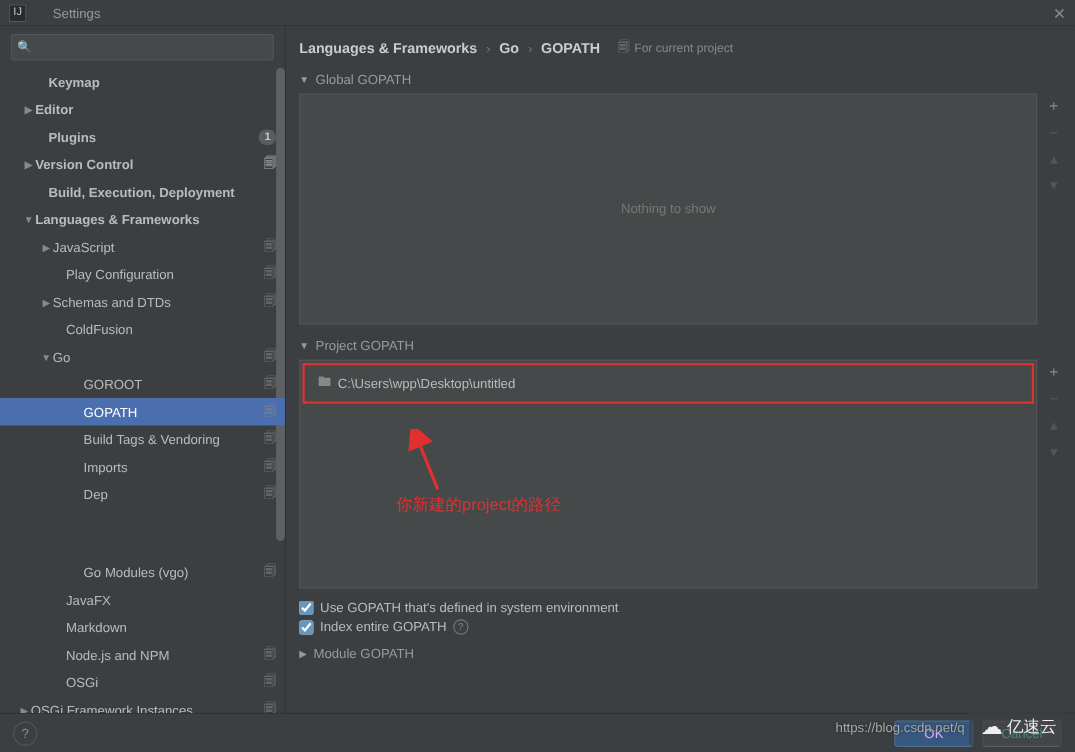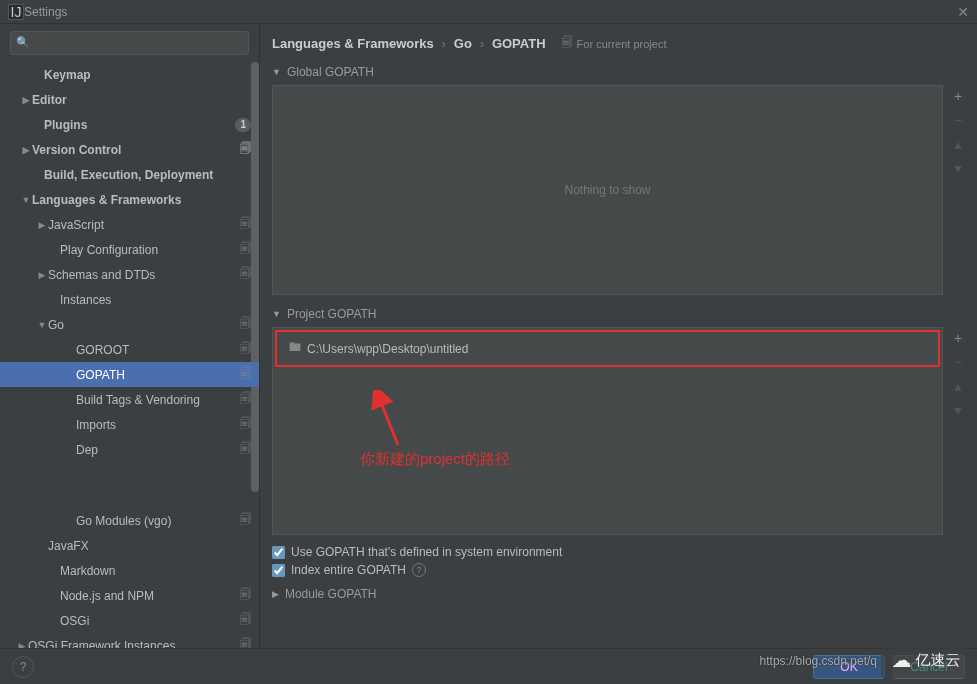--- a/index.html
+++ b/index.html
@@ -1,18 +1,18 @@
 <!DOCTYPE html>
 <html><head>
 <meta charset="utf-8">
 <style>
 * { margin: 0; padding: 0; box-sizing: border-box; font-family: "Segoe UI", Arial, sans-serif; }
 body { background: #3c3f41; color: #bbbbbb; font-size: 12px; width: 977px; height: 684px; overflow: hidden; position: relative; }
 .titlebar { height: 24px; background: #3c3f41; display: flex; align-items: center; padding: 0 8px; border-bottom: 1px solid #323232; }
-.titlebar .ide-icon { width: 16px; height: 16px; background: #2b2b2b; margin-right: 0; display:flex; align-items:center; justify-content:center; color:#ccc; font-size:14px; border:1px solid #555;}
+.titlebar .ide-icon { width: 16px; height: 16px; background: #2b2b2b; margin-right: 24px; display:flex; align-items:center; justify-content:center; color:#ccc; font-size:10px; border:1px solid #555;}
 .titlebar .title { color: #999; font-size: 12px; }
 .titlebar .close { margin-left: auto; color: #888; cursor: pointer; font-size: 14px; }
 .main { display: flex; height: 624px; }
 .sidebar { width: 260px; background: #3c3f41; display: flex; flex-direction: column; border-right: 1px solid #323232; }
 .search-wrap { padding: 7px 10px; }
 .search { width: 100%; height: 24px; background: #45494a; border: 1px solid #555; border-radius: 3px; padding: 0 20px; color: #bbb; font-size: 12px; }
 .search-wrap { position: relative; }
 .search-icon { position: absolute; left: 16px; top: 12px; color: #888; font-size: 11px; }
 .tree { flex: 1; overflow-y: auto; position: relative; }
 .tree::-webkit-scrollbar { width: 8px; }
@@ -112,21 +112,21 @@
           <span class="label">Play Configuration</span>
           <span class="badge-icon">🗐</span>
         </div>
         <div class="tree-item" style="padding-left: 36px;">
           <span class="arrow closed"></span>
           <span class="label">Schemas and DTDs</span>
           <span class="badge-icon">🗐</span>
         </div>
         <div class="tree-item" style="padding-left: 48px;">
           <span class="arrow"></span>
-          <span class="label">Instances</span>
+          <span class="label">ColdFusion</span>
         </div>
         <div class="tree-item" style="padding-left: 36px;">
           <span class="arrow open"></span>
           <span class="label">Go</span>
           <span class="badge-icon">🗐</span>
         </div>
         <div class="tree-item" style="padding-left: 64px;">
           <span class="arrow"></span>
           <span class="label">GOROOT</span>
           <span class="badge-icon">🗐</span>
@@ -149,21 +149,21 @@
         <div class="tree-item" style="padding-left: 64px;">
           <span class="arrow"></span>
           <span class="label">Dep</span>
           <span class="badge-icon">🗐</span>
         </div>
         <div class="tree-item" style="padding-left: 64px; margin-top: 46px;">
           <span class="arrow"></span>
           <span class="label">Go Modules (vgo)</span>
           <span class="badge-icon">🗐</span>
         </div>
-        <div class="tree-item" style="padding-left: 36px;">
+        <div class="tree-item" style="padding-left: 48px;">
           <span class="arrow"></span>
           <span class="label">JavaFX</span>
         </div>
         <div class="tree-item" style="padding-left: 48px;">
           <span class="arrow"></span>
           <span class="label">Markdown</span>
         </div>
         <div class="tree-item" style="padding-left: 48px;">
           <span class="arrow"></span>
           <span class="label">Node.js and NPM</span>

